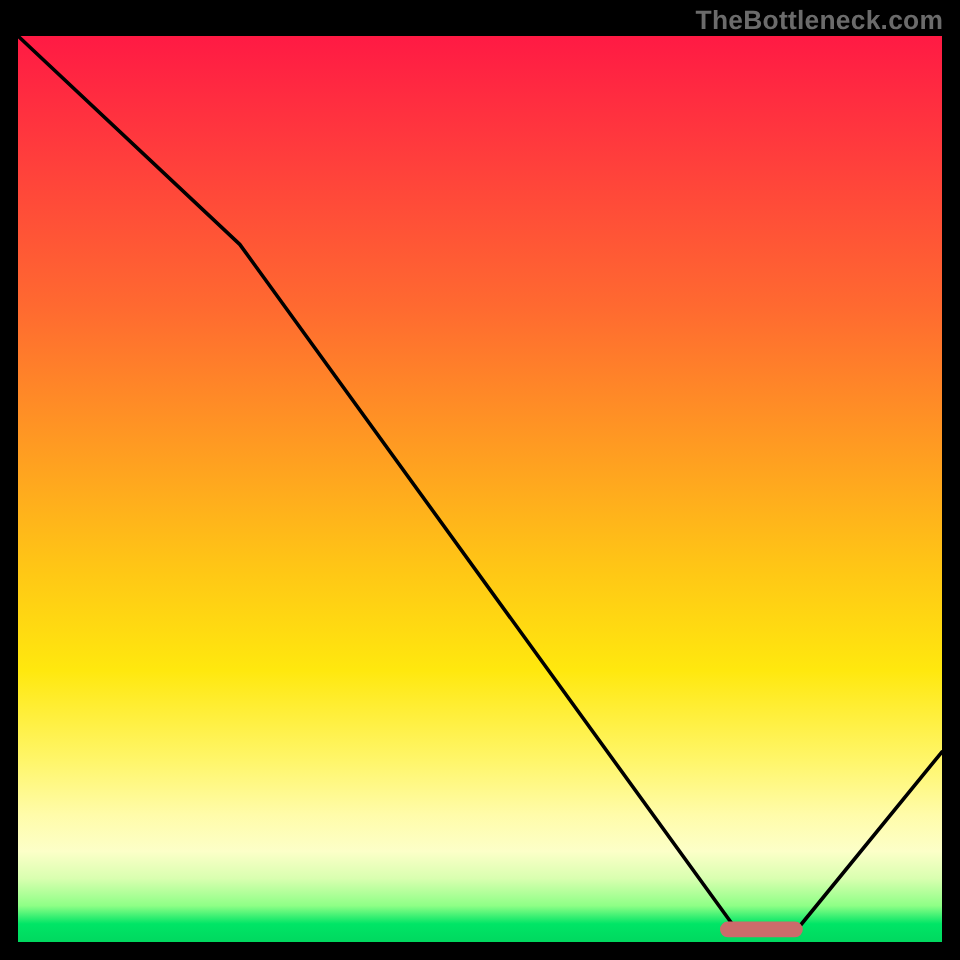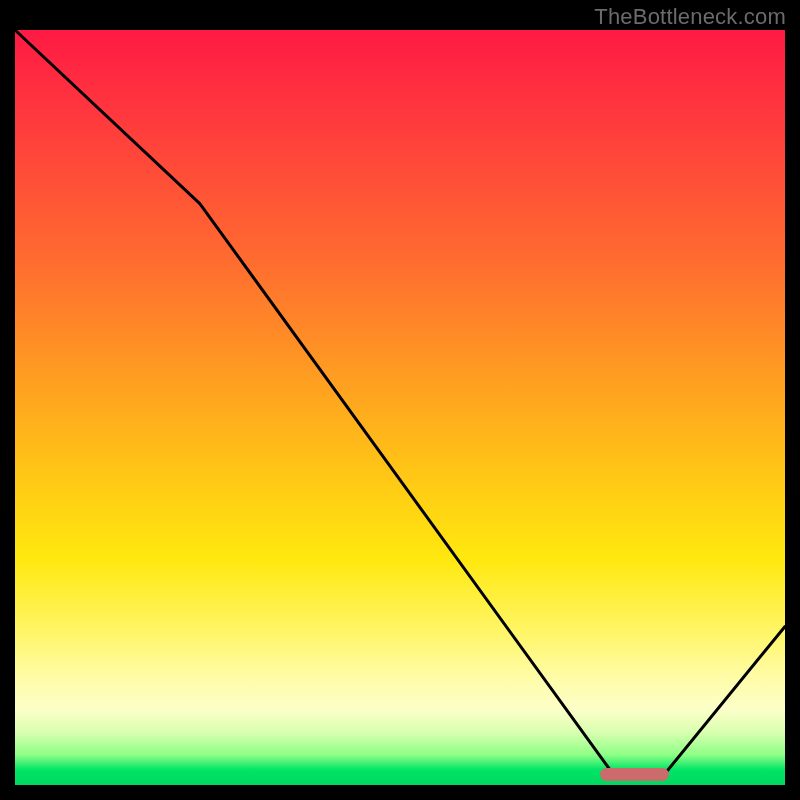--- a/index.html
+++ b/index.html
@@ -52,21 +52,21 @@
     position: absolute;
     height: 13px;
     border-radius: 7px;
     background: #cc6b6b;
   }
   .watermark {
     position: absolute;
     top: 4px;
     right: 14px;
     font-size: 22px;
-    font-weight: 400;
+    font-weight: 700;
     color: #6b6b6b;
     letter-spacing: 0.2px;
   }
 </style>
 </head>
 <body>
 
 <div class="stage">
 
   <div class="plot-bg"></div>

